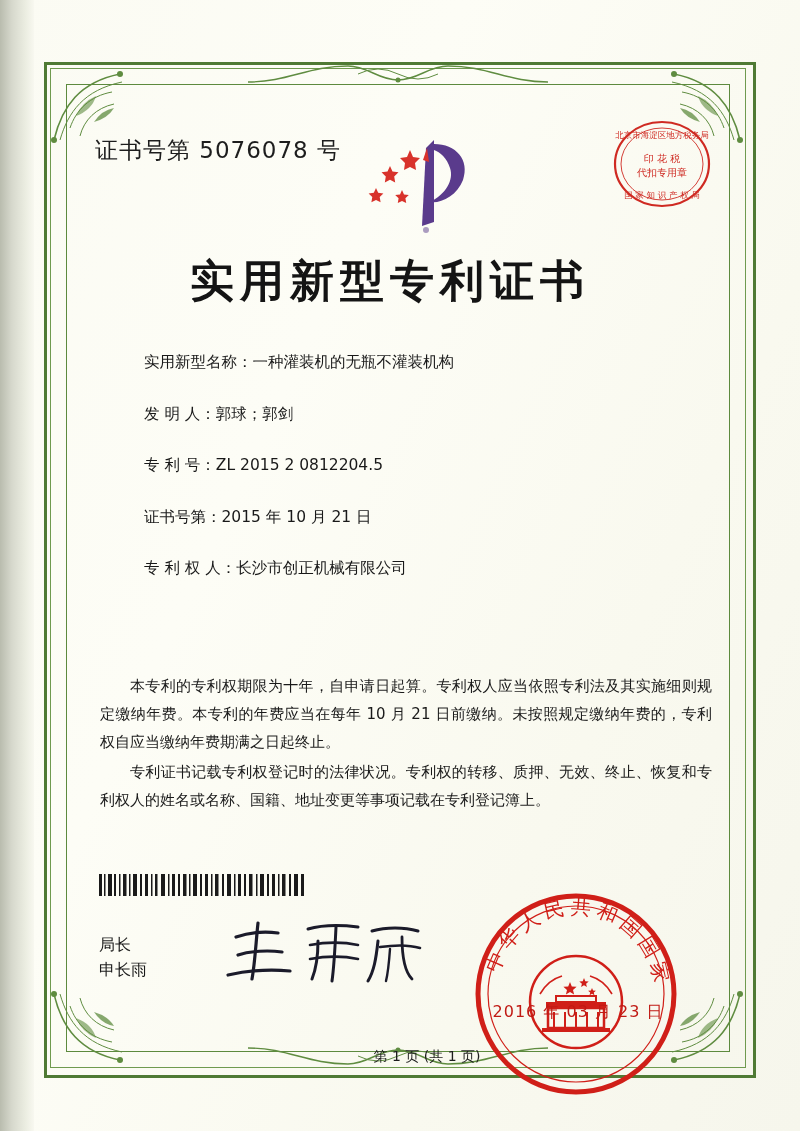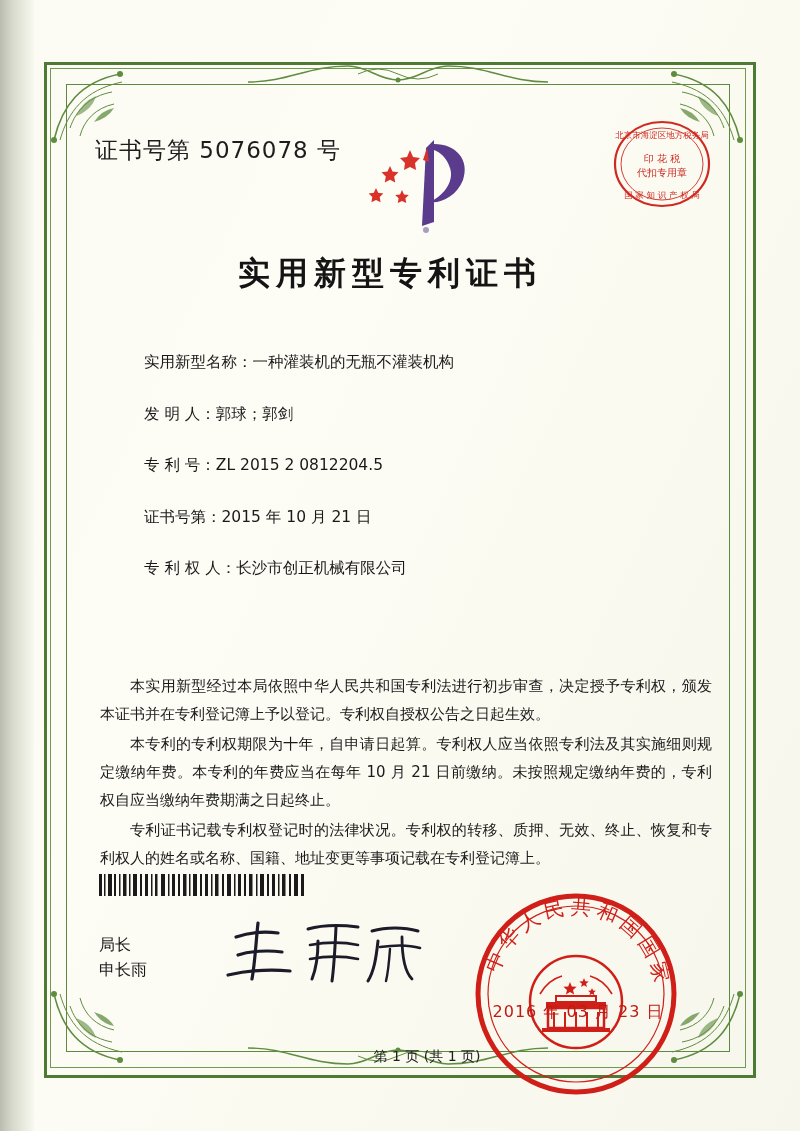--- a/index.html
+++ b/index.html
@@ -135,21 +135,21 @@
   }
   .tax-stamp svg { width: 100%; height: 100%; display: block; }
 
   
   .main-title {
     position: absolute;
     left: 0;
     top: 252px;
     width: 780px;
     text-align: center;
-    font-size: 32px;
+    font-size: 44px;
     font-weight: bold;
     letter-spacing: 6px;
     color: #141414;
     font-family: "DejaVu Sans", sans-serif;
   }
 
   
   .fields {
     position: absolute;
     left: 100px;
@@ -372,21 +372,20 @@
     </div>
     <div class="field-row">
       <span class="field-label">证书号第：</span><span class="field-value">2015 年 10 月 21 日</span>
     </div>
     <div class="field-row">
       <span class="field-label">专 利 权 人：</span><span class="field-value">长沙市创正机械有限公司</span>
     </div>
   </div>
 
   <div class="body-text">
-    <p>本实用新型经过本局依照中华人民共和国专利法进行初步审查，决定授予专利权，颁发本证书并在专利登记簿上予以登记。专利权自授权公告之日起生效。</p>
     <p>本专利的专利权期限为十年，自申请日起算。专利权人应当依照专利法及其实施细则规定缴纳年费。本专利的年费应当在每年 10 月 21 日前缴纳。未按照规定缴纳年费的，专利权自应当缴纳年费期满之日起终止。</p>
     <p>专利证书记载专利权登记时的法律状况。专利权的转移、质押、无效、终止、恢复和专利权人的姓名或名称、国籍、地址变更等事项记载在专利登记簿上。</p>
   </div>
 
   <div class="barcode">
     <svg viewBox="0 0 208 22" preserveAspectRatio="none">
       <rect x="0" y="0" width="3" height="22" fill="#1a1a1a"></rect>
       <rect x="5" y="0" width="1.5" height="22" fill="#1a1a1a"></rect>
       <rect x="9" y="0" width="4" height="22" fill="#1a1a1a"></rect>
       <rect x="15" y="0" width="2" height="22" fill="#1a1a1a"></rect>

